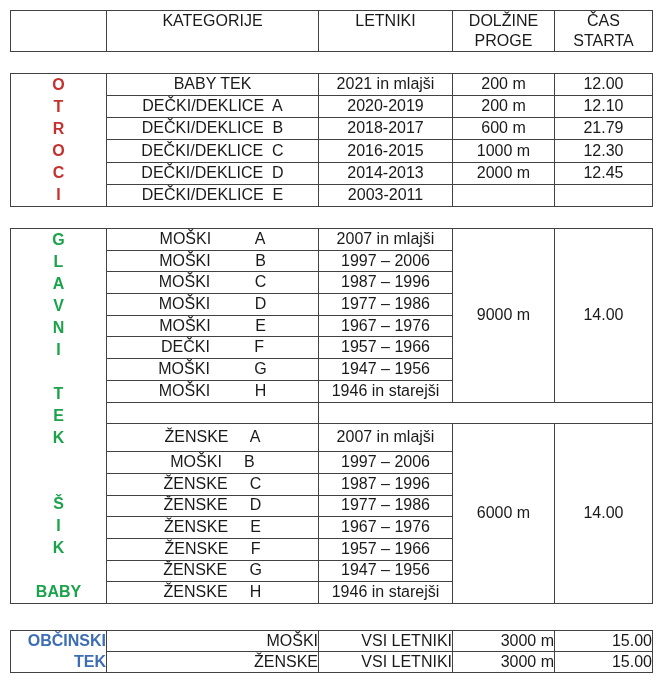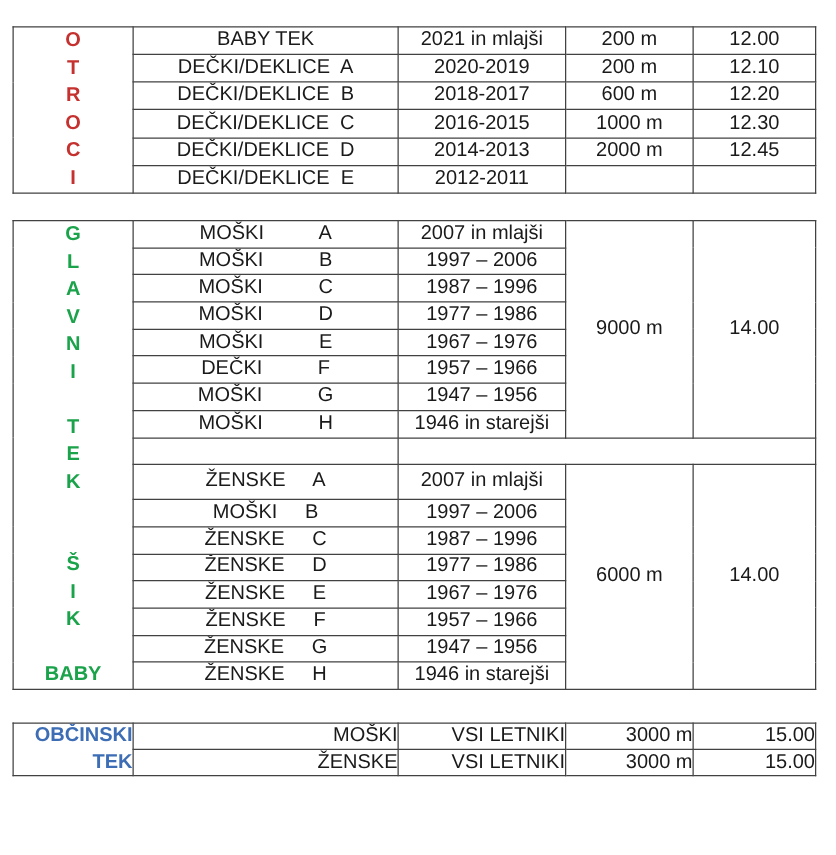--- a/index.html
+++ b/index.html
@@ -31,20 +31,44 @@
   .mt-glavni{margin-top:21px;}
   .mt-obcinski{margin-top:26px;}
   table.obcinski td{height:19px;text-align:right;}
   table.obcinski td.lab div{height:20.5px;line-height:20.5px;}
 </style>
 </head>
 <body>
 
 <div class="wrap">
 
+  <table class="tbl header-tbl">
+    <colgroup>
+        <col class="c0">
+        <col class="c1">
+        <col class="c2">
+        <col class="c3">
+        <col class="c4">
+      </colgroup>
+    <tbody>
+      <tr>
+        <td></td>
+        <td class="hk">KATEGORIJE</td>
+        <td>LETNIKI</td>
+        <td>
+          <div>DOLŽINE</div>
+          <div>PROGE</div>
+        </td>
+        <td>
+          <div>ČAS</div>
+          <div>STARTA</div>
+        </td>
+      </tr>
+    </tbody>
+  </table>
 
   <table class="tbl mt-otroci">
     <colgroup>
         <col class="c0">
         <col class="c1">
         <col class="c2">
         <col class="c3">
         <col class="c4">
       </colgroup>
     <tbody>
@@ -65,37 +89,37 @@
       <tr>
         <td class="cat">DEČKI/DEKLICE  A</td>
         <td>2020-2019</td>
         <td>200 m</td>
         <td>12.10</td>
       </tr>
       <tr>
         <td class="cat">DEČKI/DEKLICE  B</td>
         <td>2018-2017</td>
         <td>600 m</td>
-        <td>12.20</td>
+        <td>21.79</td>
       </tr>
       <tr>
         <td class="cat">DEČKI/DEKLICE  C</td>
         <td>2016-2015</td>
         <td>1000 m</td>
         <td>12.30</td>
       </tr>
       <tr>
         <td class="cat">DEČKI/DEKLICE  D</td>
         <td class="nb">2014-2013</td>
         <td class="nb">2000 m</td>
         <td class="nb">12.45</td>
       </tr>
       <tr>
         <td class="cat">DEČKI/DEKLICE  E</td>
-        <td class="nt">2012-2011</td>
+        <td class="nt">2003-2011</td>
         <td class="nt"></td>
         <td class="nt"></td>
       </tr>
     </tbody>
   </table>
 
   <table class="tbl mt-glavni">
     <colgroup>
         <col class="c0">
         <col class="c1">

